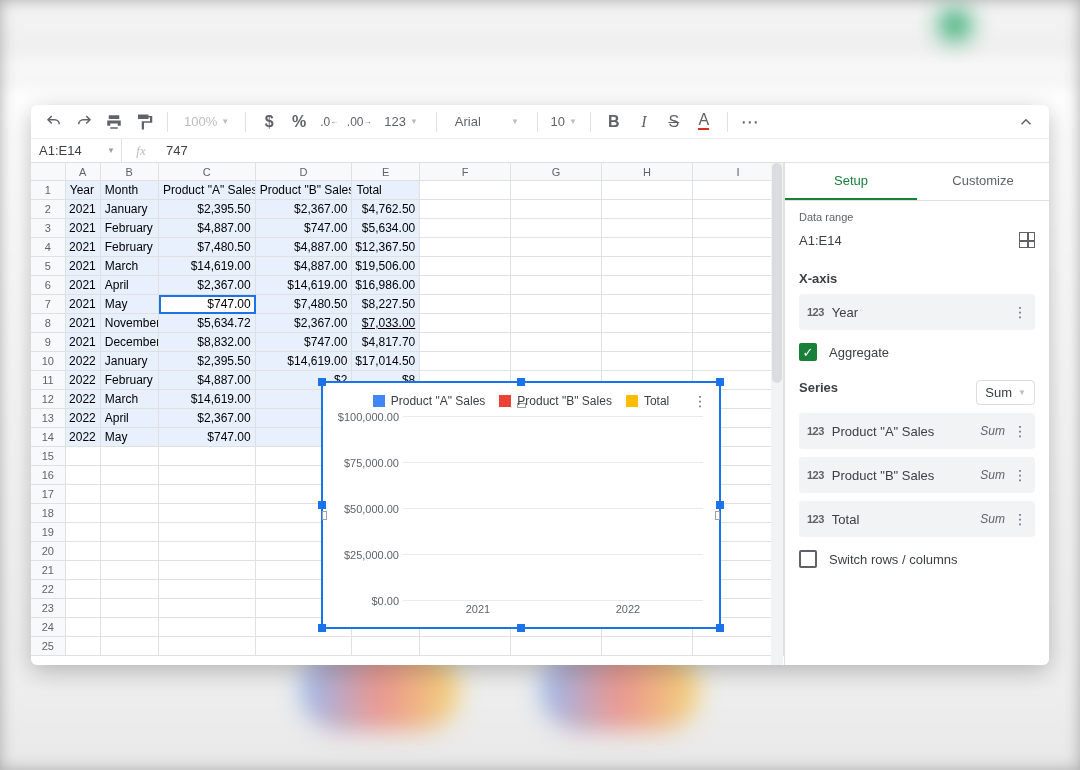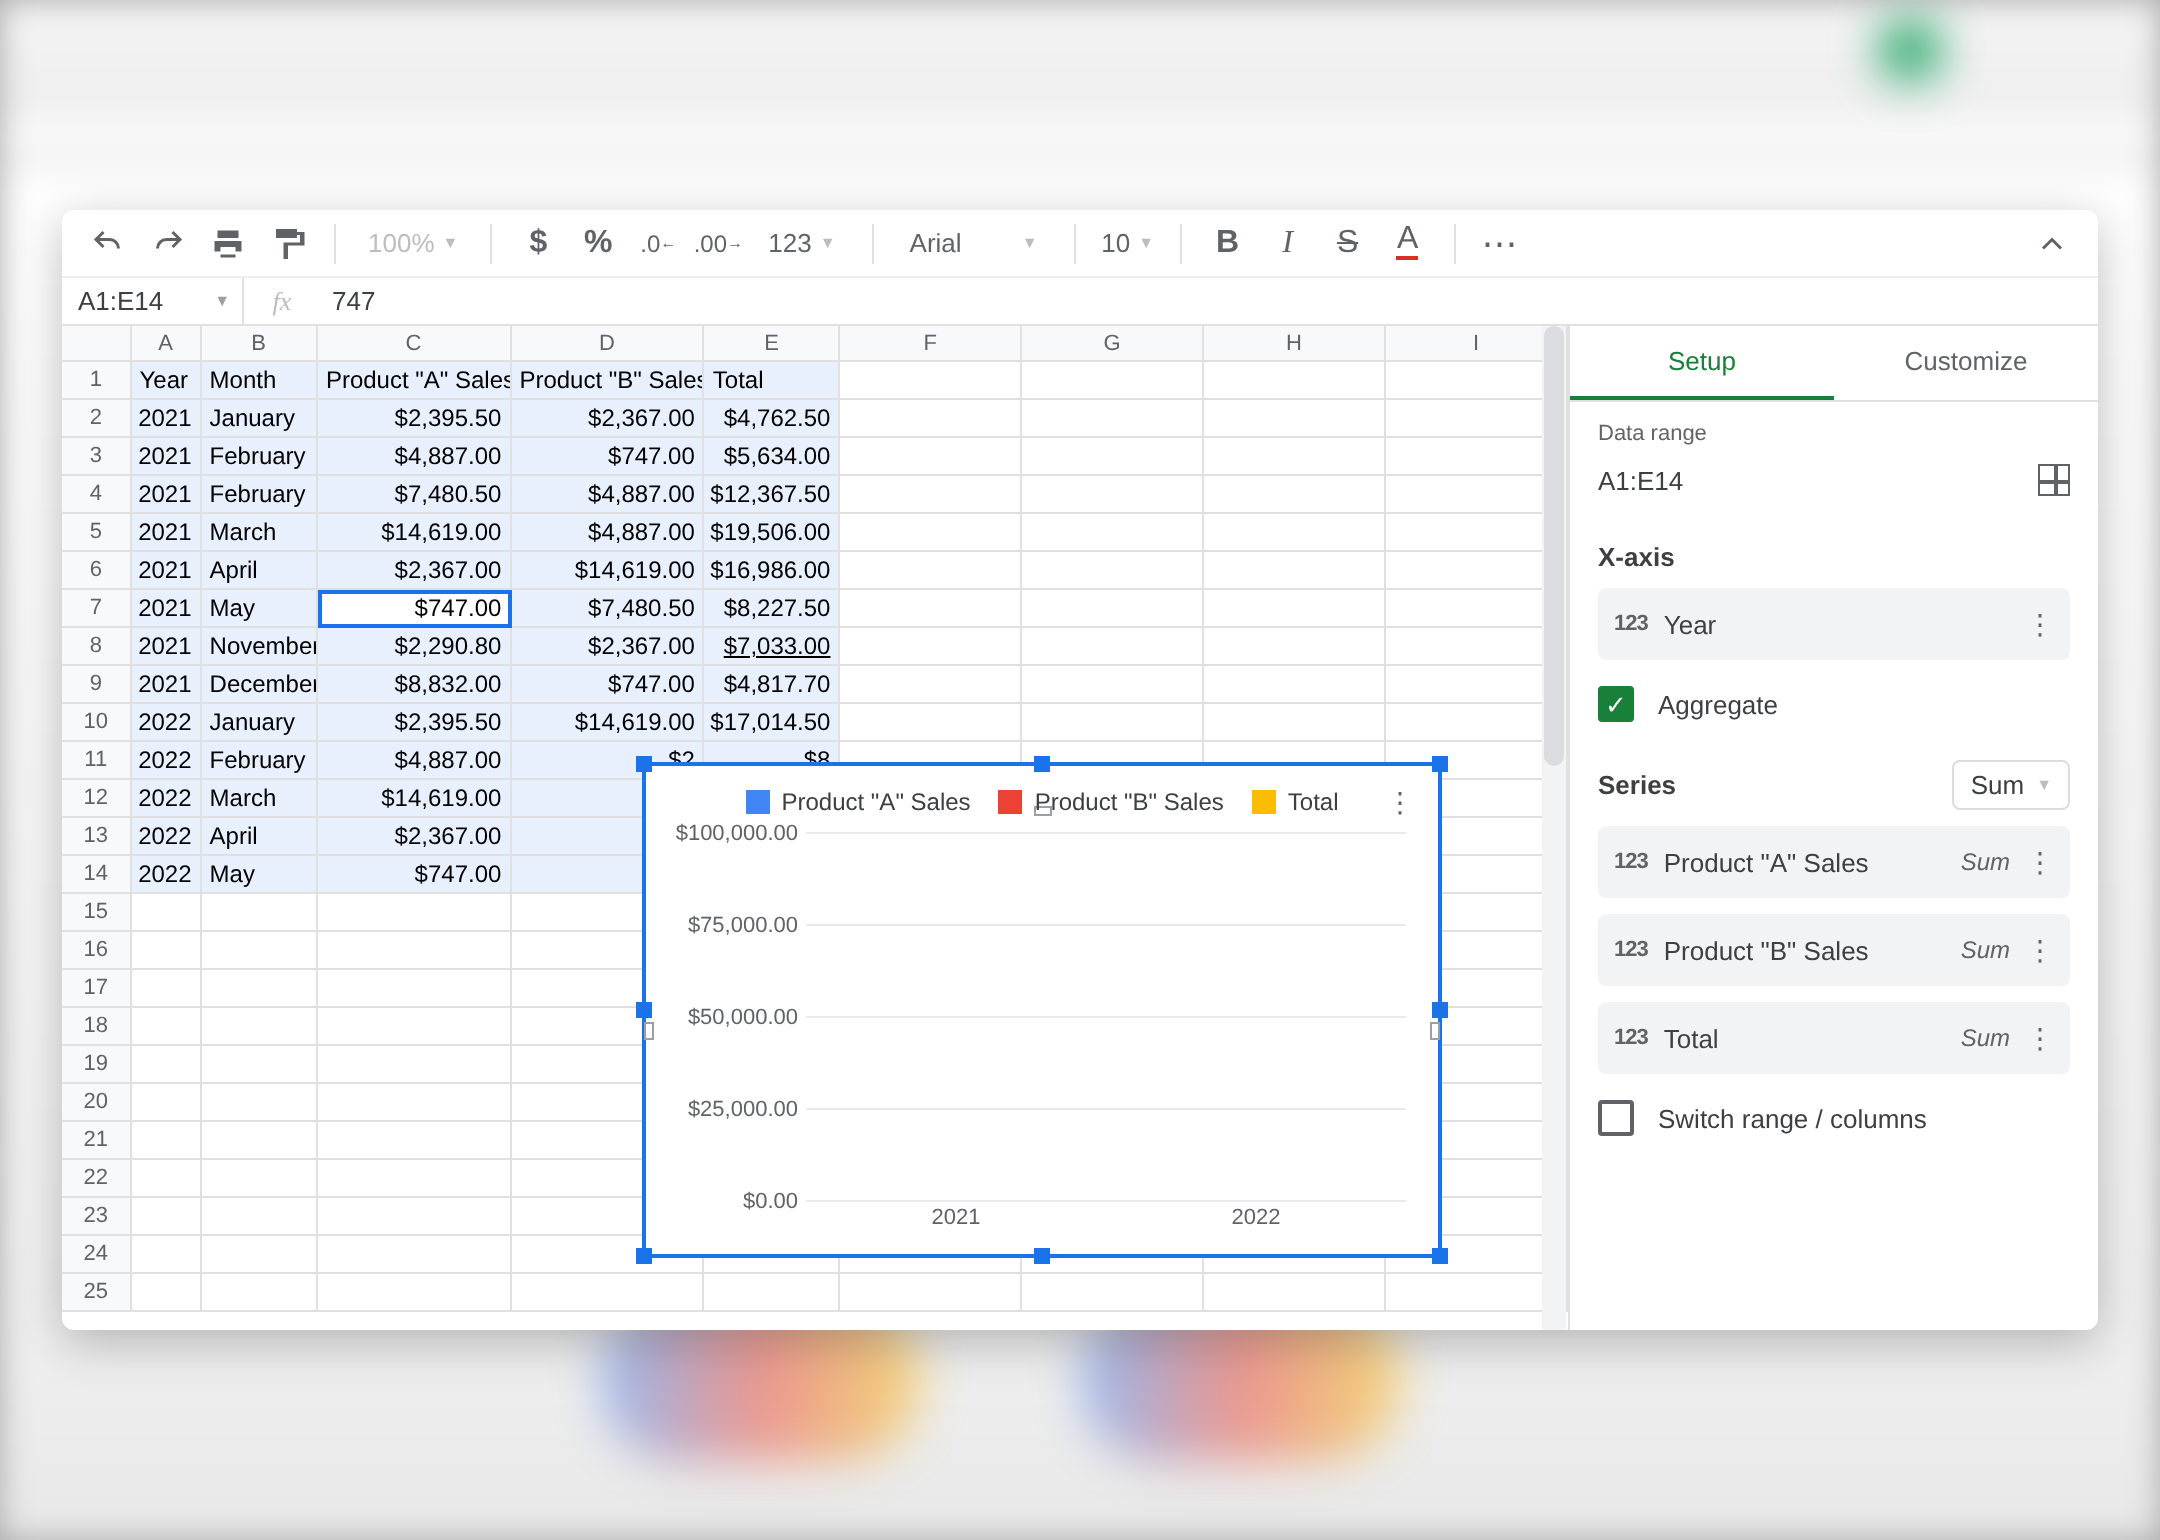--- a/index.html
+++ b/index.html
@@ -99,21 +99,21 @@
   .grid-ico::after { top:50%; left:0; right:0; height:1.5px; }
   .sec-h { font-weight:700; margin: 14px 0 8px 0; font-size:13px; }
   .chip { background:#f1f3f4; border-radius:4px; height:36px; display:flex; align-items:center; padding:0 8px; gap:8px; margin-bottom:8px; }
   .chip .t123 { font-weight:700; font-size:11px; color:#5f6368; letter-spacing:-0.5px;}
   .chip .lbl { flex:1; color:#3c4043; }
   .chip .agg { font-style:italic; color:#5f6368; font-size:12px; }
   .chip .kebab { color:#5f6368; font-size:14px;}
   .chk-row { display:flex; align-items:center; gap:12px; height:28px; }
   .chk { width:18px; height:18px; border:2px solid #5f6368; border-radius:2px; display:flex; align-items:center; justify-content:center; }
   .chk.on { background:#188038; border-color:#188038; color:#fff; }
-  .series-head { display:flex; align-items:center; justify-content:space-between; margin:14px 0 8px 0;}
+  .series-head { display:flex; align-items:flex-start; justify-content:space-between; margin:14px 0 8px 0;}
   .sumdd { border:1px solid #dadce0; border-radius:4px; padding:4px 8px; font-size:13px; display:flex; align-items:center; gap:6px; cursor:pointer;}
   .add-series { border:1px solid #dadce0; border-radius:20px; height:36px; display:flex; align-items:center; padding:0 14px; color:#3c4043; margin:4px 0 12px 0; cursor:pointer;}
   .scroller { position:absolute; right:1px; top:0; bottom:0; width:12px; background:#f1f3f4;}
   .scroller .thumb { position:absolute; top:0; left:1px; right:1px; height:220px; background:#dadce0; border-radius:6px; }
 
   svg.ico { width:18px; height:18px; }
 </style>
 </head>
 <body>
 
@@ -292,21 +292,21 @@
               <div class="cell right hl" style="width: 70px;">$8,227.50</div>
               <div class="cell" style="width: 94px;"></div>
               <div class="cell" style="width: 94px;"></div>
               <div class="cell" style="width: 94px;"></div>
               <div class="cell" style="width: 94px;"></div>
             </div>
             <div class="row">
               <div class="row-head">8</div>
               <div class="cell right hl" style="width: 36px;">2021</div>
               <div class="cell hl" style="width: 60px;">November</div>
-              <div class="cell right hl" style="width: 100px;">$2,290.80</div>
+              <div class="cell right hl" style="width: 100px;">$5,634.72</div>
               <div class="cell right hl" style="width: 100px;">$2,367.00</div>
               <div class="cell right hl" style="width: 70px; text-decoration: underline;">$7,033.00</div>
               <div class="cell" style="width: 94px;"></div>
               <div class="cell" style="width: 94px;"></div>
               <div class="cell" style="width: 94px;"></div>
               <div class="cell" style="width: 94px;"></div>
             </div>
             <div class="row">
               <div class="row-head">9</div>
               <div class="cell right hl" style="width: 36px;">2021</div>
@@ -627,21 +627,21 @@
               <div class="chip">
                 <span class="t123">123</span>
                 <span class="lbl">Total</span>
                 <span class="agg">Sum</span>
                 <span class="kebab">⋮</span>
               </div>
             </div>
 
           <div class="chk-row">
             <div class="chk"></div>
-            <span>Switch range / columns</span>
+            <span>Switch rows / columns</span>
           </div>
 
         </div>
       </div>
     </div>
 
   </div>
 </div>
 
 </body></html>

